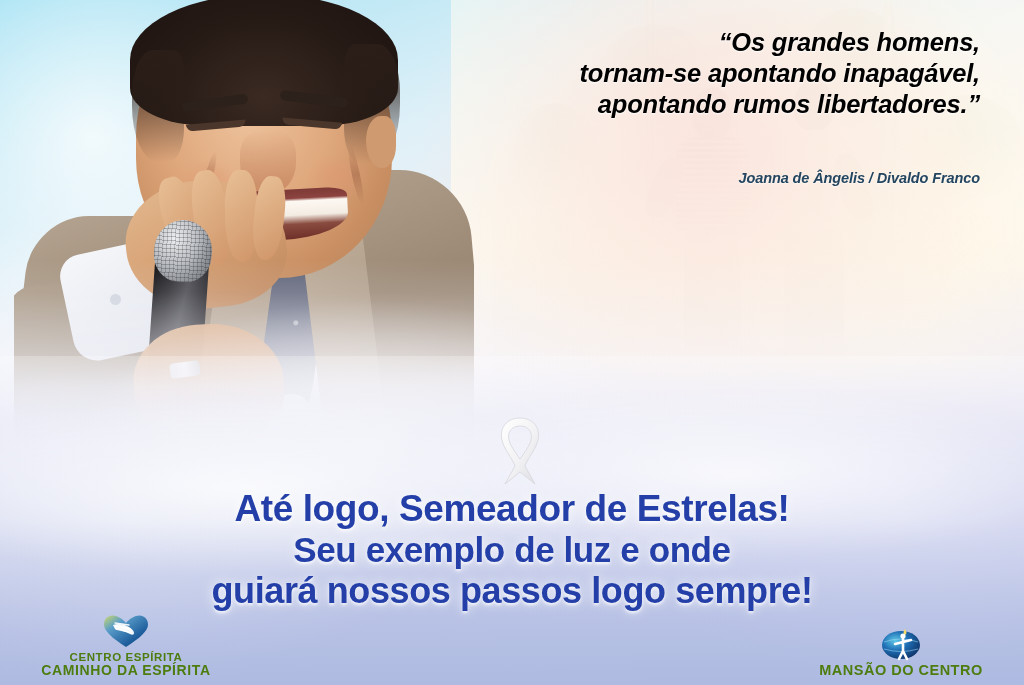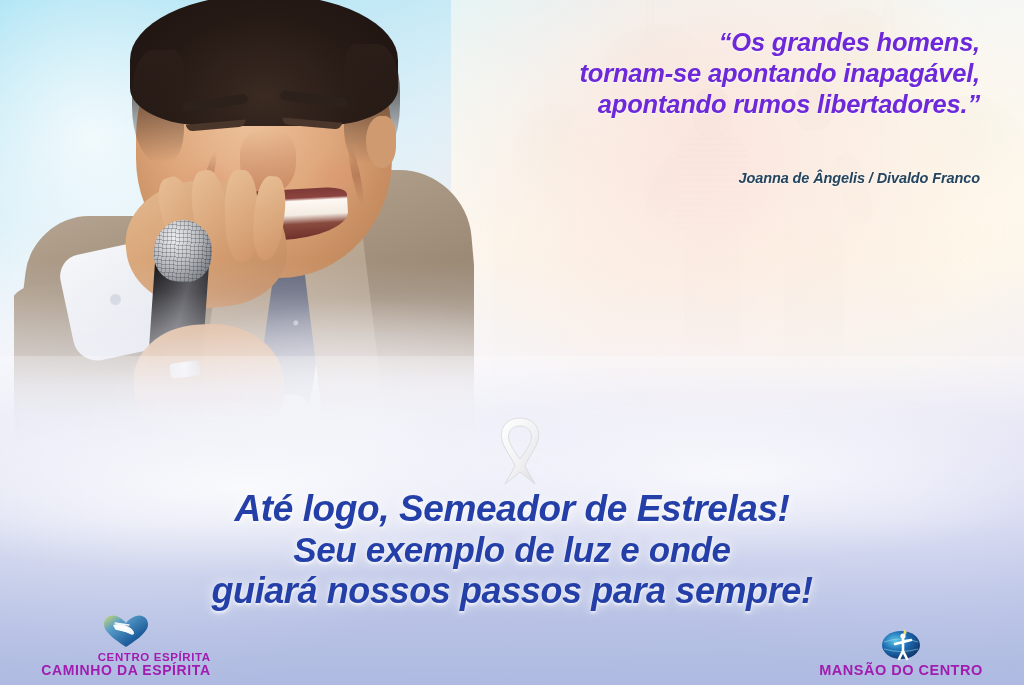--- a/index.html
+++ b/index.html
@@ -386,21 +386,21 @@
   }
   .ribbon svg { display: block; }
 
   
   .quote {
     position: absolute;
     right: 44px;
     top: 27px;
     width: 520px;
     text-align: right;
-    color: #6d28d9;
+    color: #000000;
     font-size: 25.5px;
     line-height: 31px;
     font-weight: 700;
     font-style: italic;
     letter-spacing: -0.2px;
     text-shadow: 0 1px 2px rgba(255,255,255,0.85);
   }
   .attrib {
     position: absolute;
     right: 44px;
@@ -415,21 +415,20 @@
     text-shadow: 0 1px 2px rgba(255,255,255,0.8);
   }
 
   .headline {
     position: absolute;
     left: 0; right: 0;
     top: 488px;
     text-align: center;
     color: #2440a8;
     font-weight: 700;
-    font-style: italic;
     line-height: 41px;
     letter-spacing: -0.4px;
     text-shadow:
       0 0 12px rgba(255,255,255,0.9),
       0 2px 3px rgba(255,255,255,0.75);
   }
   .hl1 { font-size: 37px; }
   .hl2 { font-size: 35px; }
   .hl3 { font-size: 36px; }
 
@@ -441,23 +440,23 @@
     flex-direction: column;
     align-items: center;
   }
   .logo-left  { left: 22px; width: 208px; }
   .logo-right { right: 18px; width: 210px; }
 
   .logo-mark { width: 46px; height: 34px; margin-bottom: 3px; }
   .logo-mark-r { width: 42px; height: 36px; margin-bottom: 3px; }
 
   .logo-text {
-    color: #a21caf;
+    color: #4d7c0f;
     font-weight: 700;
-    text-align: right;
+    text-align: center;
     letter-spacing: 0.6px;
     line-height: 13px;
   }
   .logo-text .l1 { font-size: 11.5px; display: block; }
   .logo-text .l2 { font-size: 14px;   display: block; }
   .logo-text .r1 { font-size: 14.5px; display: block; letter-spacing: 0.5px; }
 </style>
 </head>
 <body>
 
@@ -559,21 +558,21 @@
   <div class="quote">
     <div>“Os grandes homens,</div>
     <div>tornam-se apontando inapagável,</div>
     <div>apontando rumos libertadores.”</div>
   </div>
   <div class="attrib">Joanna de Ângelis / Divaldo Franco</div>
 
   <div class="headline">
     <div class="hl1">Até logo, Semeador de Estrelas!</div>
     <div class="hl2">Seu exemplo de luz e onde</div>
-    <div class="hl3">guiará nossos passos para sempre!</div>
+    <div class="hl3">guiará nossos passos logo sempre!</div>
   </div>
 
   <div class="logo logo-left">
     <div class="logo-mark">
       <svg viewBox="0 0 46 34" width="46" height="34" aria-hidden="true">
         <defs>
           <linearGradient id="hg" x1="0" y1="0" x2="1" y2="1">
             <stop offset="0%" stop-color="#cfd96a"></stop>
             <stop offset="28%" stop-color="#5a9ec9"></stop>
             <stop offset="70%" stop-color="#1f5f9e"></stop>

